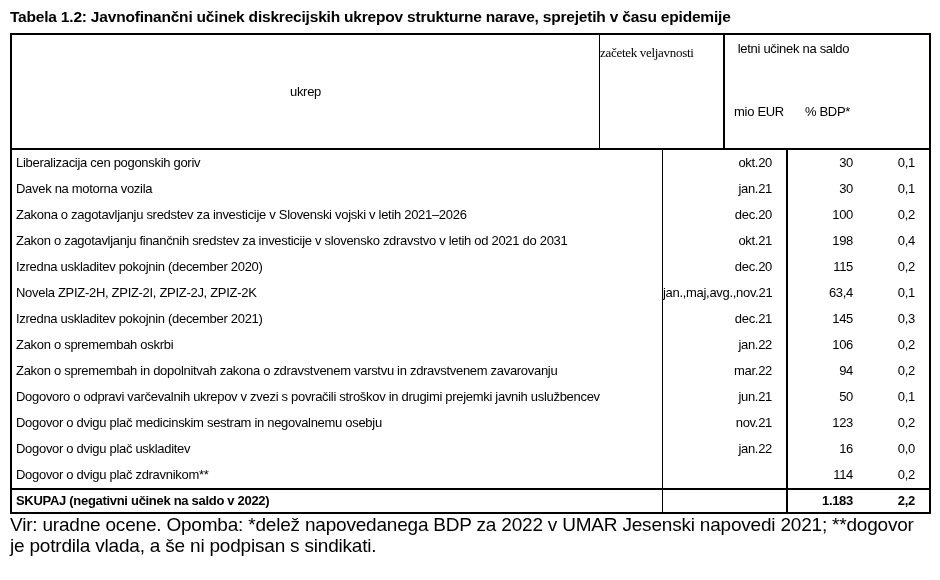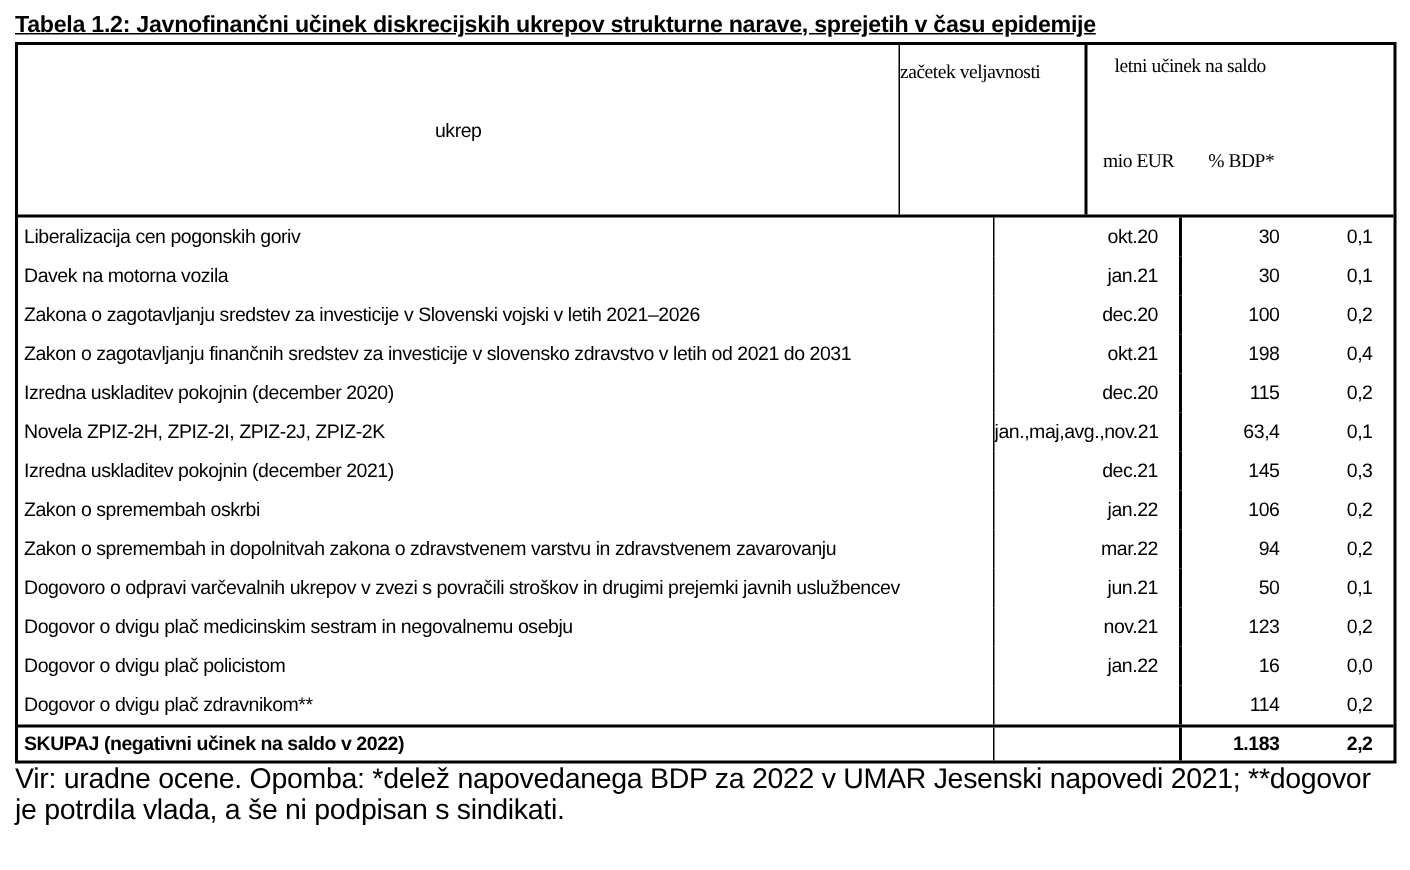--- a/index.html
+++ b/index.html
@@ -8,23 +8,22 @@
     font-family: "Liberation Sans", sans-serif;
     color: #000;
     overflow: hidden;
   }
   .page { padding: 8px 9px 0 10px; }
 
   .doc-title {
     font-size: 15.5px;
     font-weight: bold;
     letter-spacing: -0.2px;
-    margin-bottom: 2px;
+    margin-bottom: 7px;
     white-space: nowrap;
-    text-decoration: underline;
   }
 
   .tbl {
     width: 921px;
     border: 2px solid #000;
     background: #fff;
   }
 
   
   .thead {
@@ -41,21 +40,21 @@
     display: flex;
     align-items: center;
     justify-content: center;
   }
   .h-start {
     width: 125px;
     border-right: 2px solid #000;
     padding-top: 10px;
     font-family: Liberation Serif, serif;
   }
-  .h-effect { width: 137px; position: relative; font-family: Liberation Serif, serif; }
+  .h-effect { width: 137px; position: relative; }
   .h-effect-top {
     position: absolute;
     top: 6px; left: 0;
     width: 100%;
     text-align: center;
     white-space: nowrap;
   }
   .h-effect-sub {
     position: absolute;
     top: 69px; left: 0;
@@ -196,21 +195,21 @@
     </div>
 
     <div class="trow">
       <div class="td td-ukrep">Dogovor o dvigu plač medicinskim sestram in negovalnemu osebju</div>
       <div class="td td-start">nov.21</div>
       <div class="td td-mio">123</div>
       <div class="td td-bdp">0,2</div>
     </div>
 
     <div class="trow">
-      <div class="td td-ukrep">Dogovor o dvigu plač policistom</div>
+      <div class="td td-ukrep">Dogovor o dvigu plač uskladitev</div>
       <div class="td td-start">jan.22</div>
       <div class="td td-mio">16</div>
       <div class="td td-bdp">0,0</div>
     </div>
 
     <div class="trow">
       <div class="td td-ukrep">Dogovor o dvigu plač zdravnikom**</div>
       <div class="td td-start"></div>
       <div class="td td-mio">114</div>
       <div class="td td-bdp">0,2</div>

